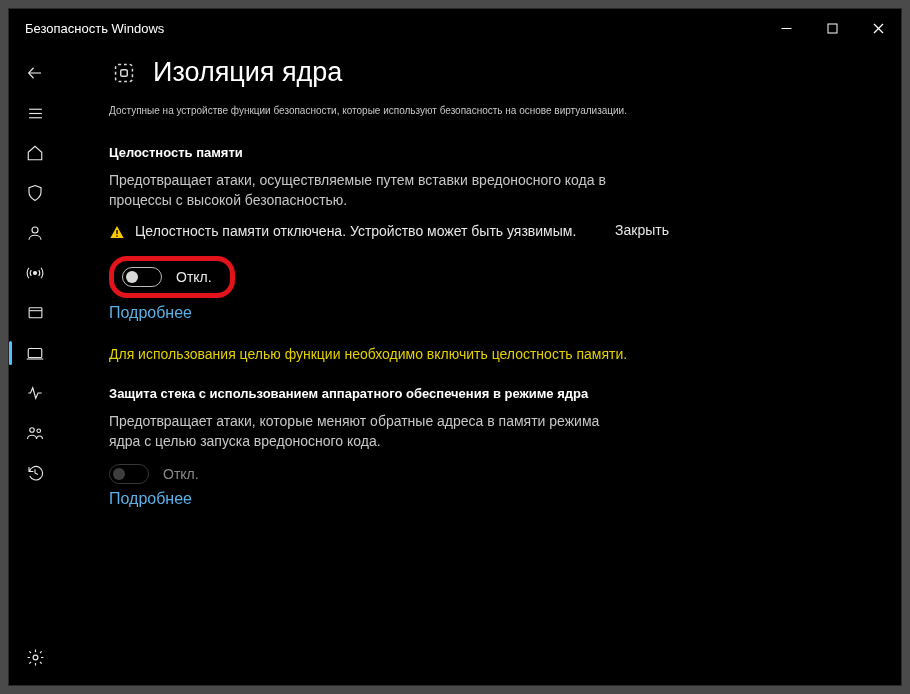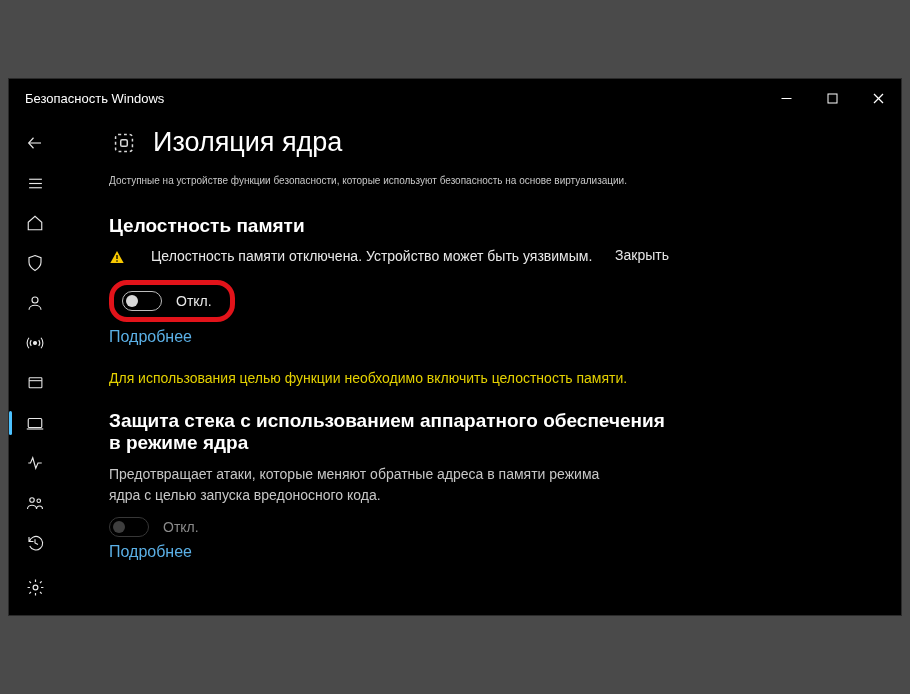--- a/index.html
+++ b/index.html
@@ -8,21 +8,21 @@
     background: #4a4a4a;
     font-family: "Segoe UI", Arial, sans-serif;
     font-size: 14px;
     color: #fff;
     display: flex;
     align-items: center;
     justify-content: center;
   }
   .window {
     width: 894px;
-    height: 538px;
+    height: 678px;
     background: #000;
     border: 1px solid #2a2a2a;
     display: flex;
     flex-direction: column;
     position: relative;
   }
   .titlebar {
     height: 38px;
     display: flex;
     align-items: center;
@@ -95,21 +95,21 @@
     display:flex; align-items:center; justify-content:center;
   }
   .lead {
     font-size: 10px;
     color: #c7c7c7;
     line-height: 1.45;
     max-width: 520px;
     margin-bottom: 26px;
   }
   h2 {
-    font-size: 19px;
+    font-size: 13px;
     font-weight: 600;
     color: #fff;
     margin-bottom: 10px;
   }
   .desc {
     font-size: 14px;
     color: #c7c7c7;
     line-height: 1.45;
     max-width: 520px;
     margin-bottom: 12px;
@@ -122,21 +122,20 @@
     margin-bottom: 14px;
   }
   .alert-icon {
     width: 16px; height: 16px; flex: 0 0 16px; margin-top: 2px;
   }
   .alert-text {
     flex: 1;
     color: #e8e8e8;
     font-size: 14px;
     line-height: 1.4;
-    margin-left: 16px;
   }
   .alert-close {
     color: #e5e5e5;
     font-size: 14px;
     padding-left: 6px;
     white-space: nowrap;
   }
   .highlight-box {
     border: 5px solid #e2131a;
     border-radius: 18px;
@@ -295,20 +294,21 @@
           <svg width="30" height="30" viewBox="0 0 32 32" fill="none" stroke="#d8d8d8" stroke-width="1.6">
             <rect x="7" y="7" width="18" height="18" rx="3" stroke-dasharray="3 3"></rect>
             <rect x="12.5" y="12.5" width="7" height="7" rx="1.5" fill="none" stroke="#d8d8d8" stroke-dasharray="0"></rect>
           </svg>
         </span>
         <h1>Изоляция ядра</h1>
       </div>
       <p class="lead">Доступные на устройстве функции безопасности, которые используют безопасность на основе виртуализации.</p>
 
       <h2>Целостность памяти</h2>
+      <p class="desc">Предотвращает атаки, осуществляемые путем вставки вредоносного кода в процессы с высокой безопасностью.</p>
 
       <div class="alert-row">
         <span class="alert-icon">
           <svg width="16" height="16" viewBox="0 0 24 24">
               <path d="M12 3 L22 21 H2 Z" fill="#f8c800"></path>
               <rect x="11" y="9" width="2" height="6" fill="#000"></rect>
               <rect x="11" y="17" width="2" height="2" fill="#000"></rect>
             </svg>
         </span>
         <span class="alert-text">Целостность памяти отключена. Устройство может быть уязвимым.</span>

